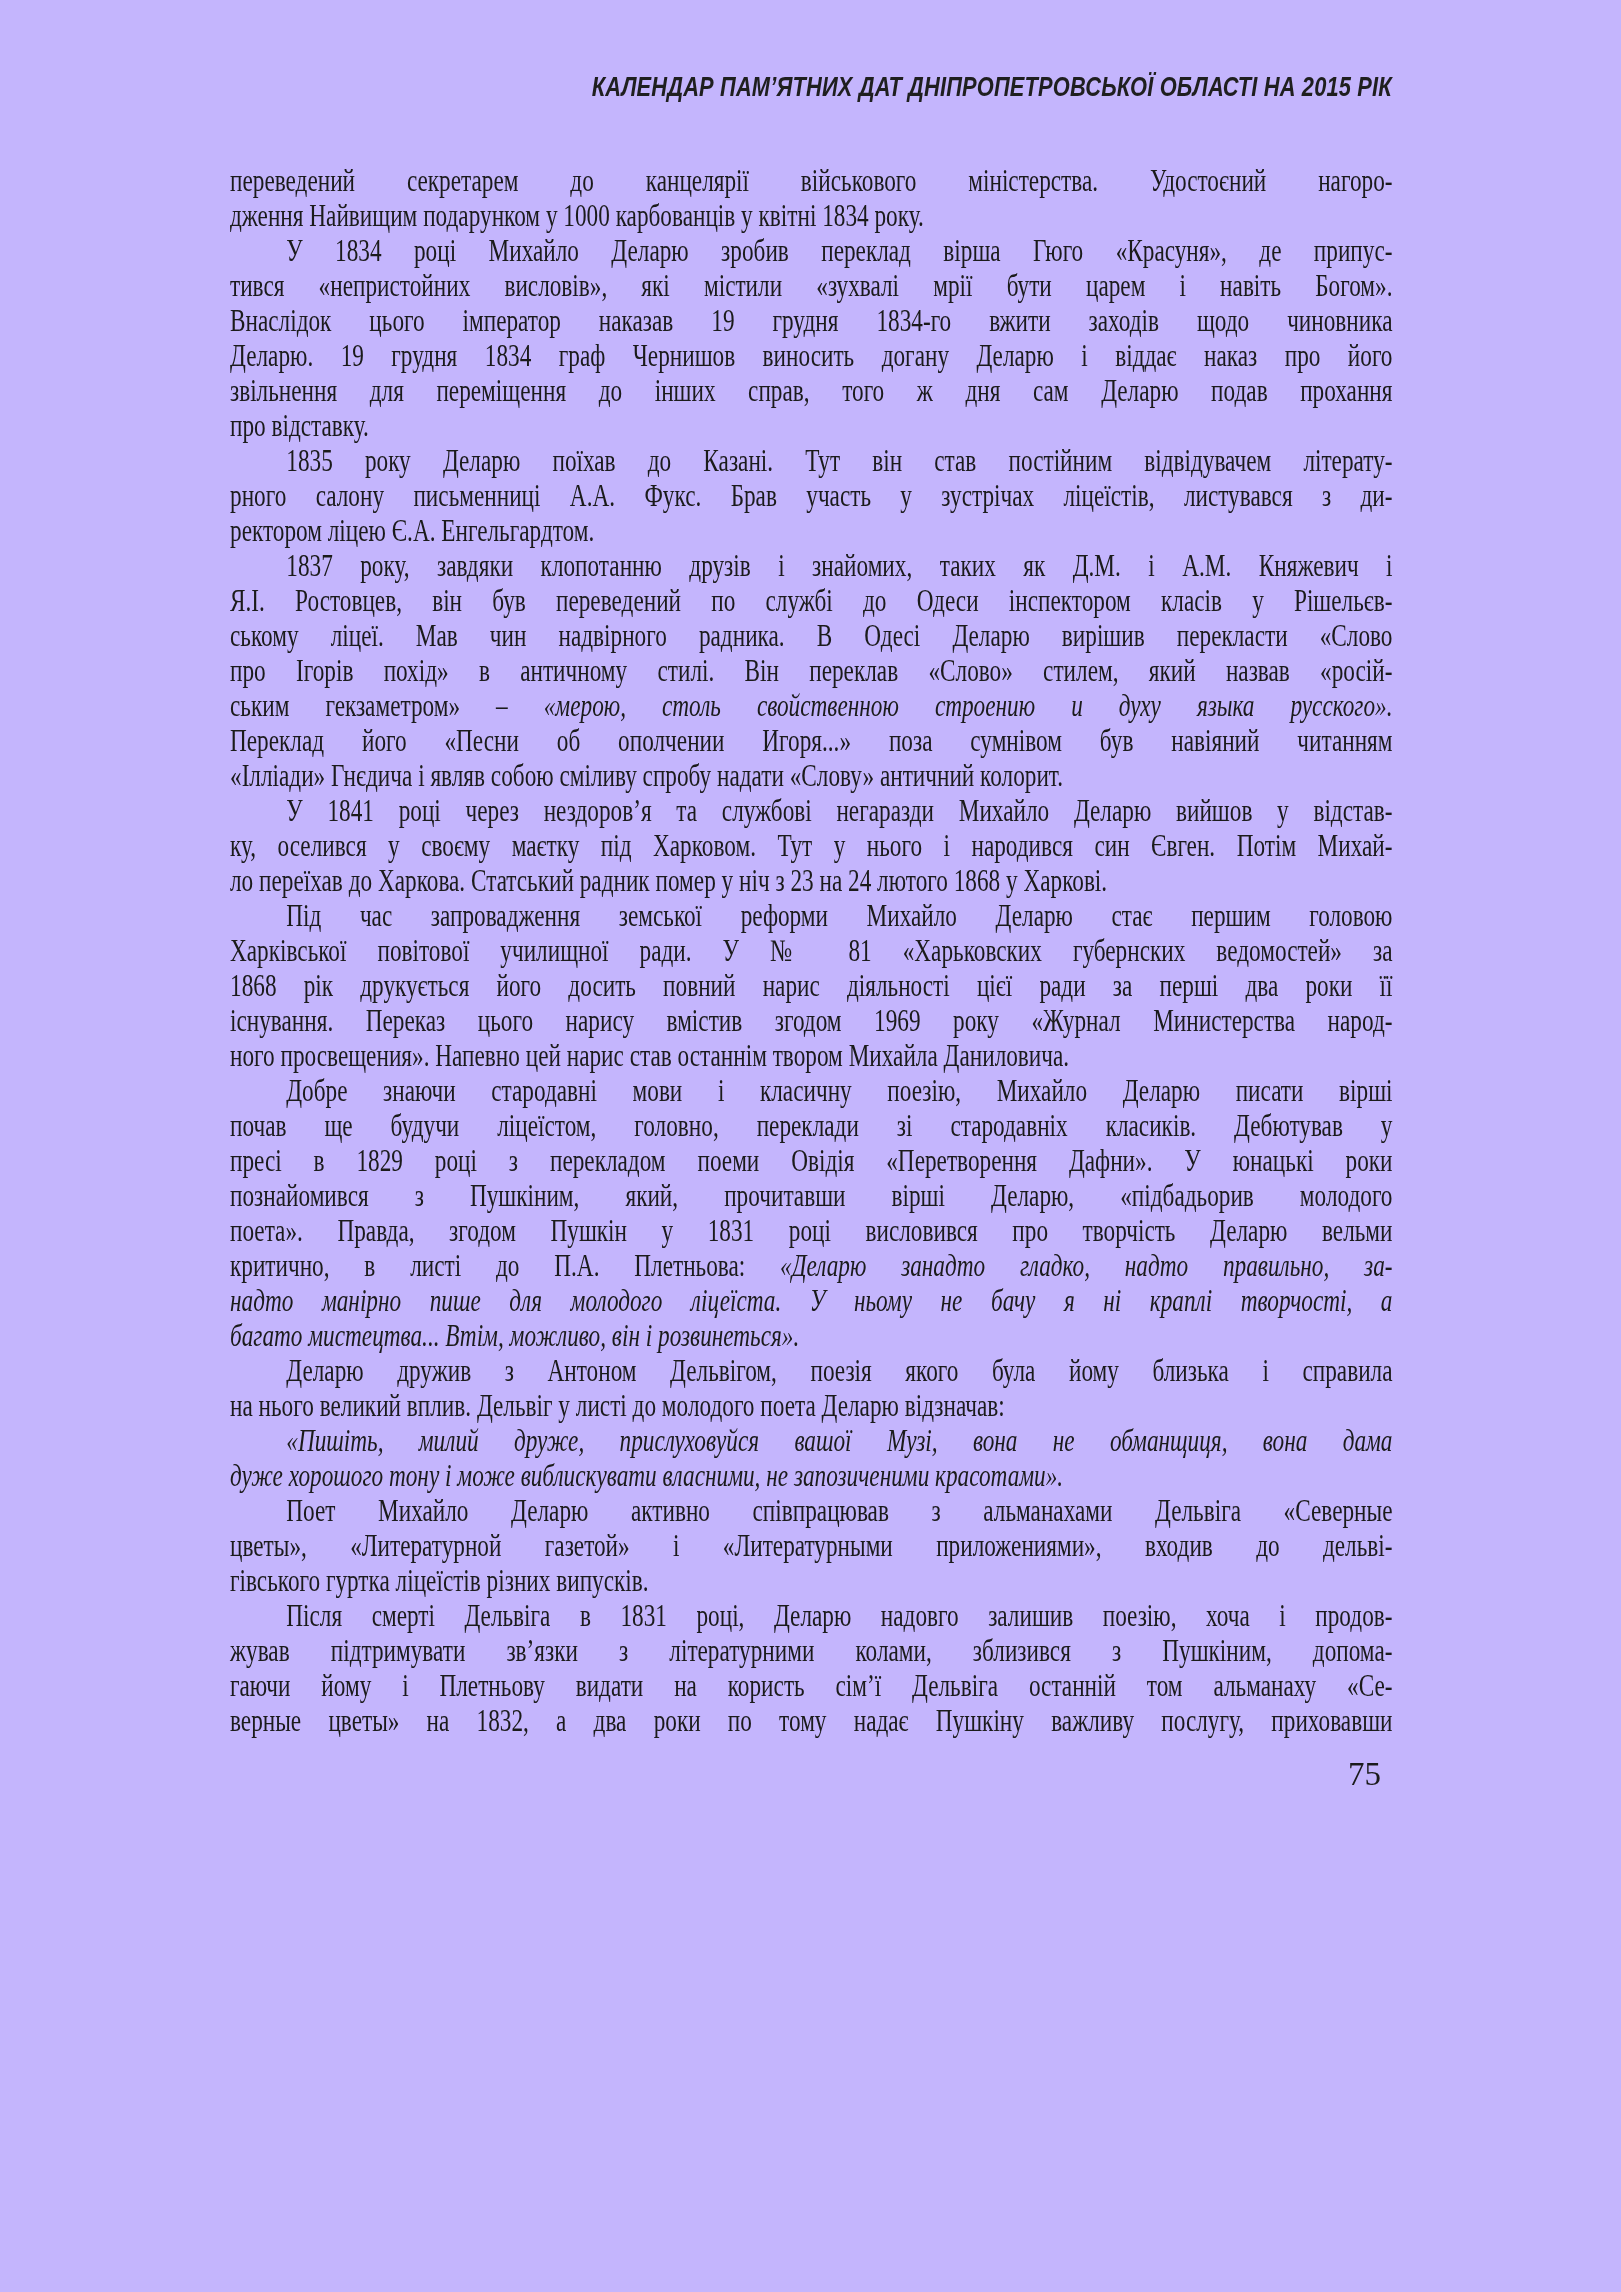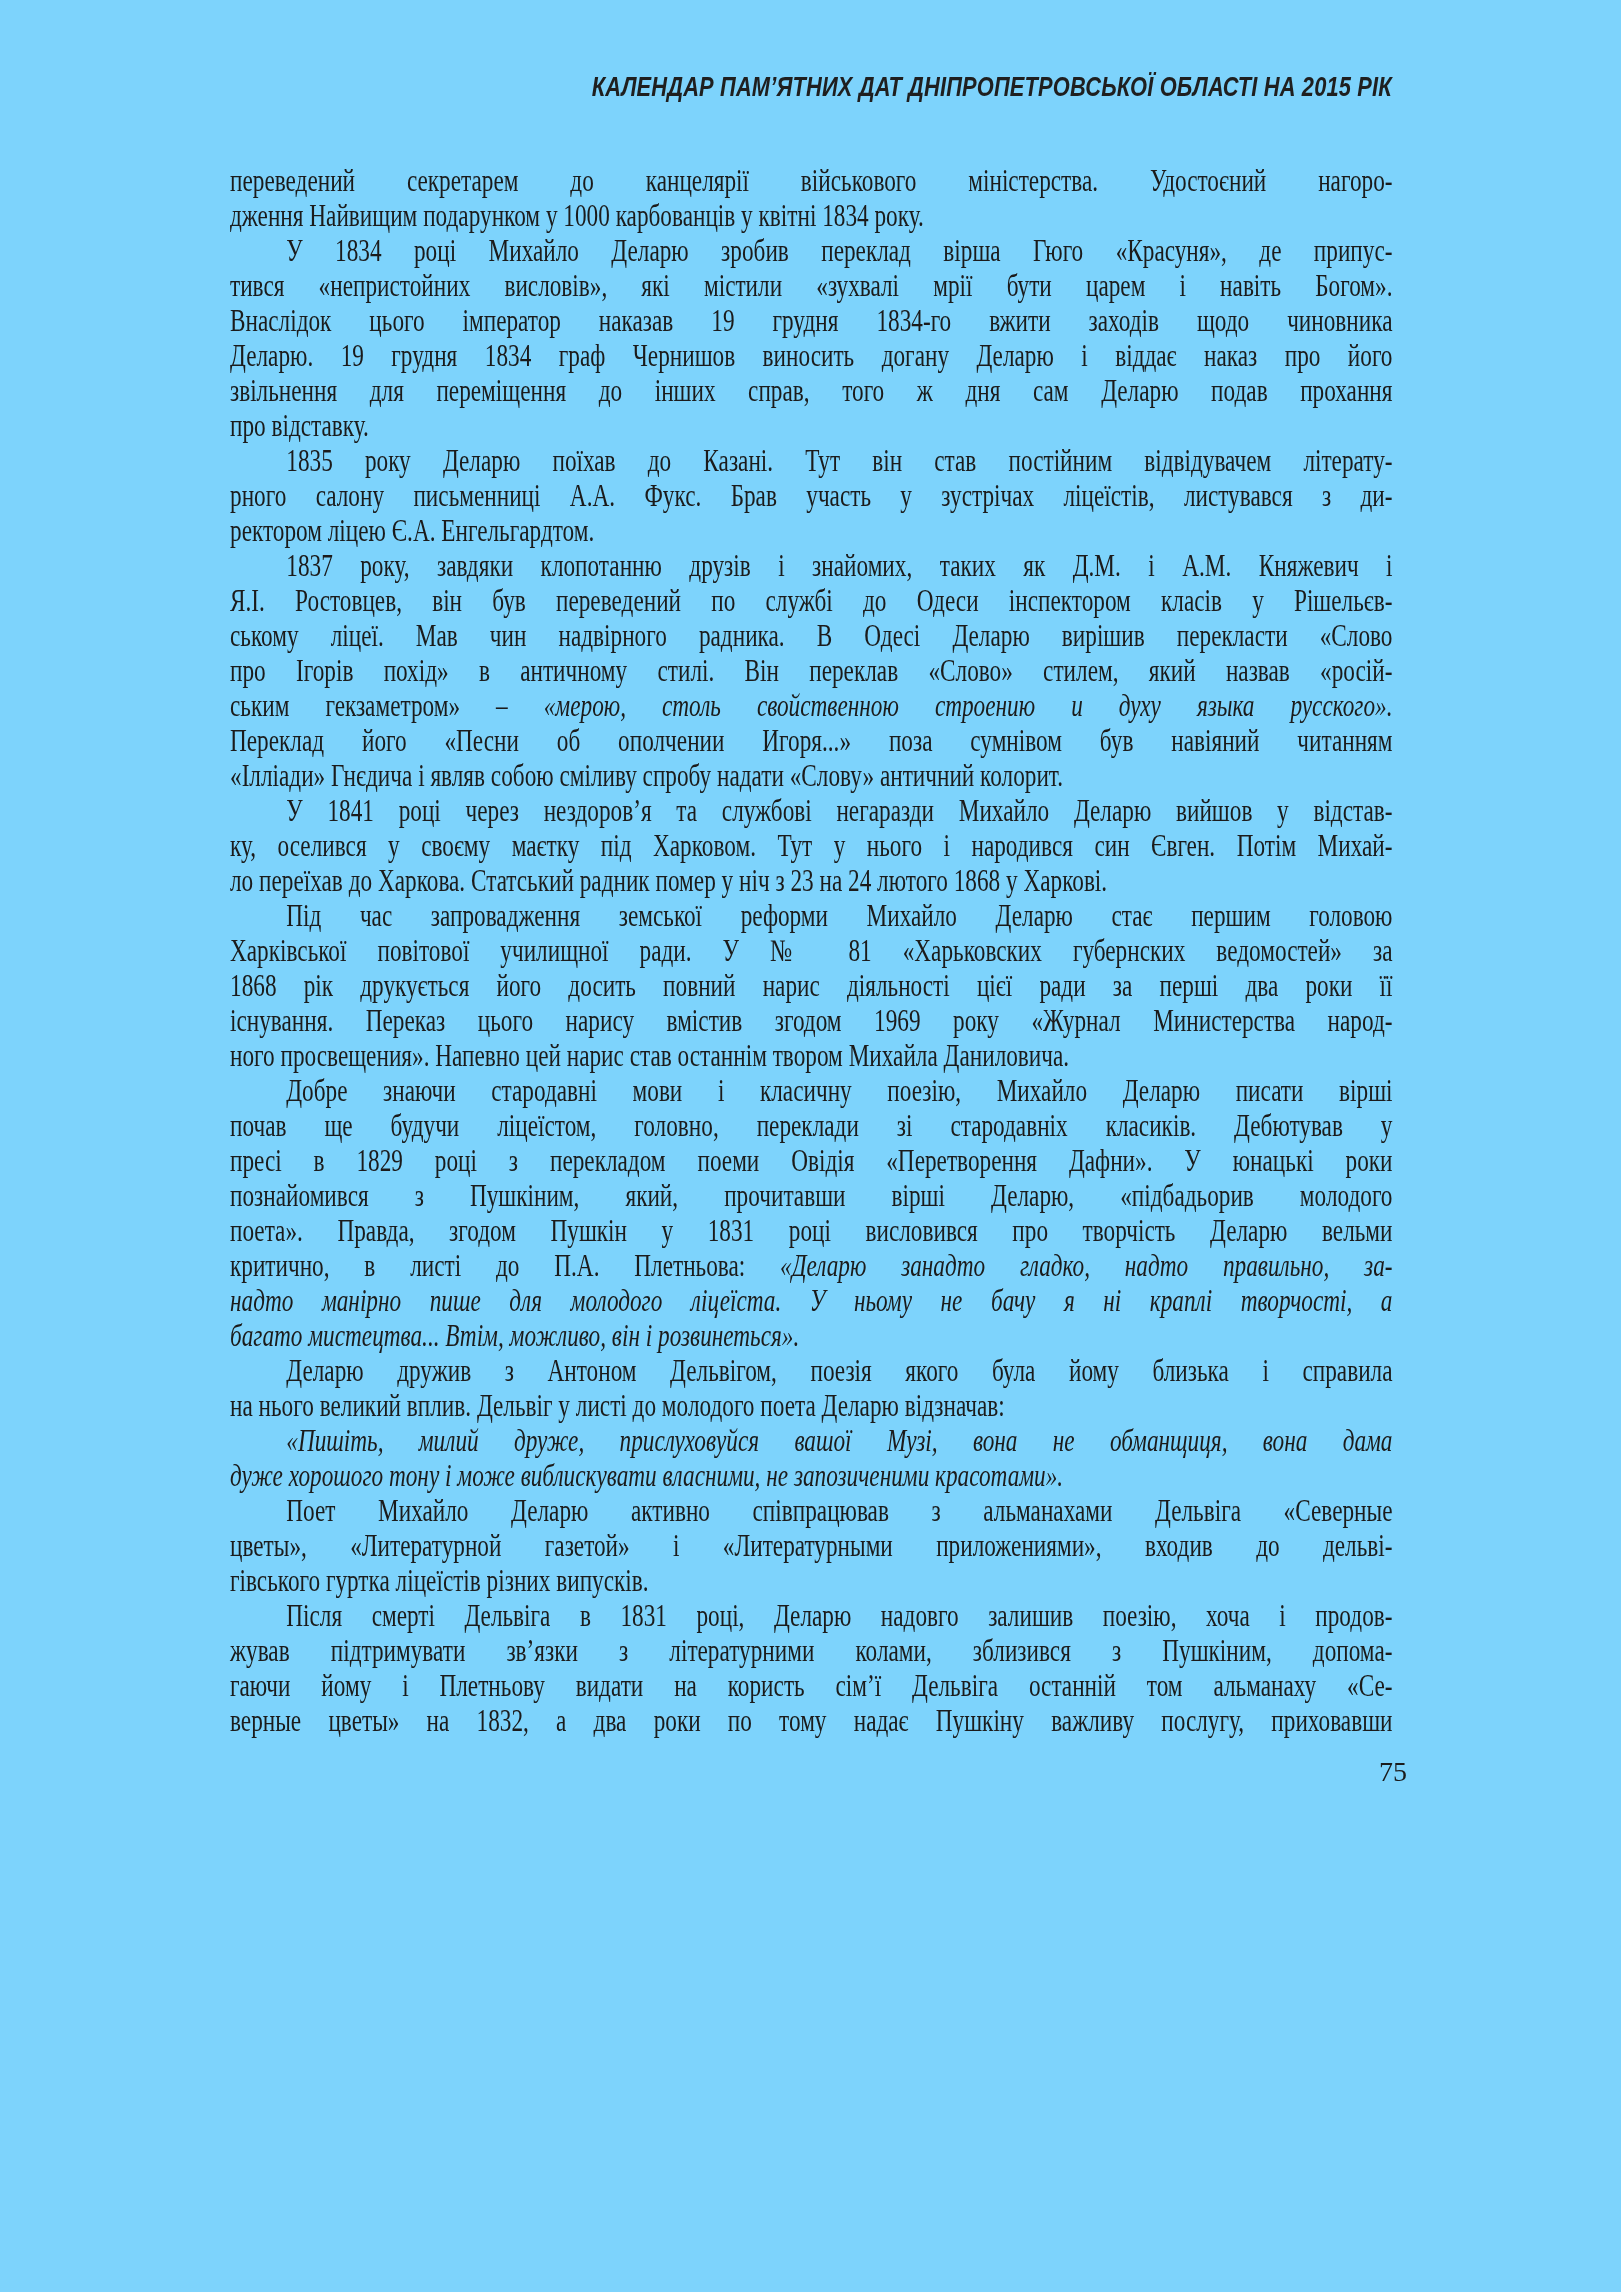--- a/index.html
+++ b/index.html
@@ -1,20 +1,20 @@
 <!DOCTYPE html>
 <html><head>
 <meta charset="utf-8">
 <style>
   html, body { margin: 0; padding: 0; background: #e8e8e8; }
   .page {
     position: relative;
     width: 1621px;
     height: 2293px;
-    background: #7dd3fc;
+    background: #c4b5fd;
     font-family: "Liberation Serif", serif;
     color: #1b1b1b;
     overflow: hidden;
   }
   .header {
     position: absolute;
     top: 71px;
     right: 229px;
     font-family: "Liberation Sans", sans-serif;
     font-style: italic;
@@ -43,22 +43,22 @@
     white-space: normal;
     overflow: visible;
   }
   .line.end { text-align-last: left; }
   .line.indent { text-indent: 75px; }
   .it { font-style: italic; }
   .rm { font-style: normal; }
   .page-number {
     position: absolute;
     top: 1756px;
-    right: 214px;
-    font-size: 28px;
+    right: 240px;
+    font-size: 33px;
     color: #1b1b1b;
   }
 </style>
 </head>
 <body>
 
 <div class="page">
   <div class="header">КАЛЕНДАР ПАМ’ЯТНИХ ДАТ ДНІПРОПЕТРОВСЬКОЇ ОБЛАСТІ НА 2015 РІК</div>
 
   <div class="body-text">

